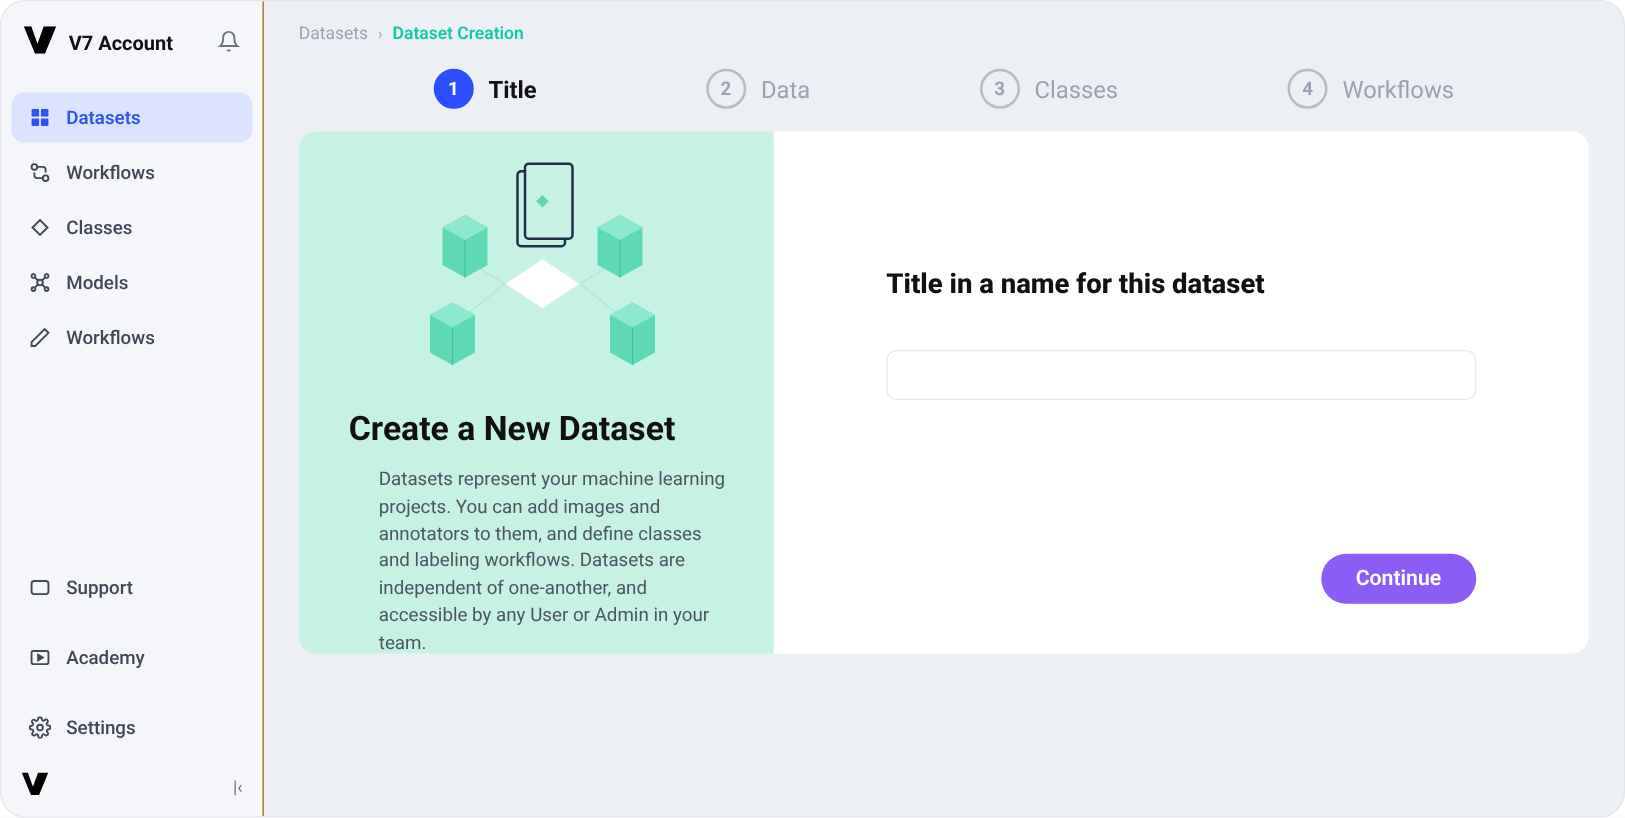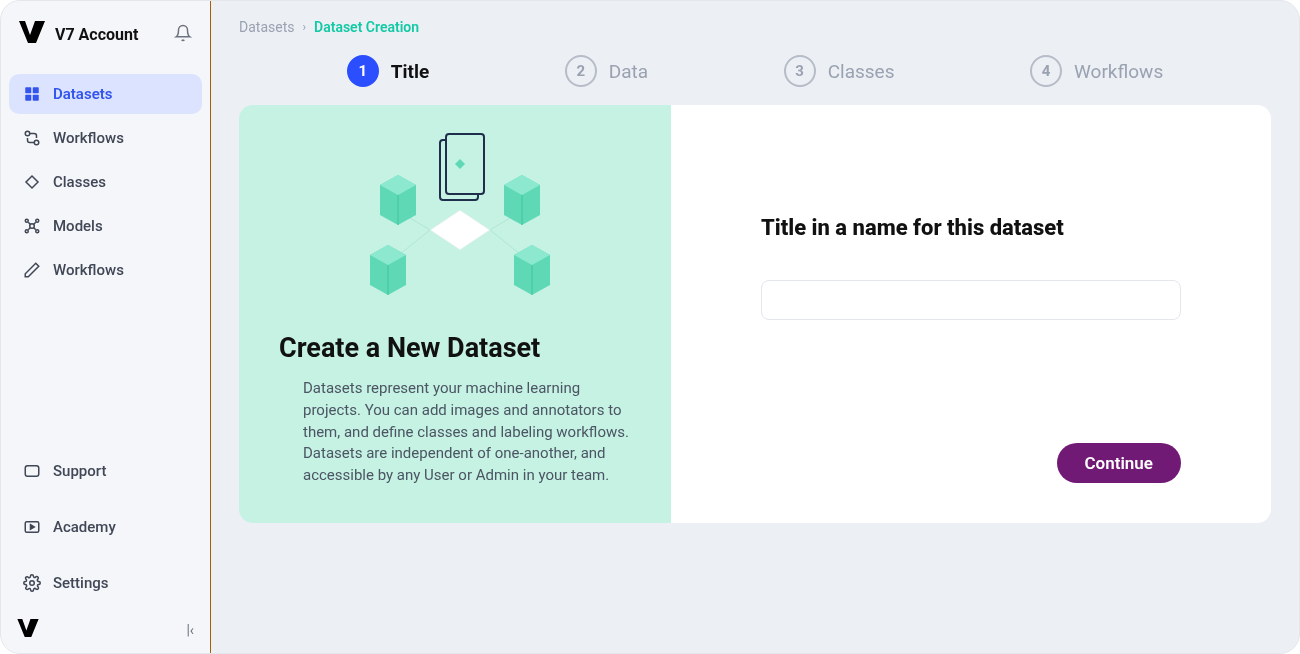--- a/index.html
+++ b/index.html
@@ -172,21 +172,21 @@
       font-weight: 700;
     }
     
     .content {
       display: flex;
       border-radius: 14px;
       overflow: hidden;
       height: 418px;
     }
     .left-panel {
-      width: 432px;
+      width: 380px;
       background: #c5f2e3;
       padding: 22px 30px 24px 40px;
       display: flex;
       flex-direction: column;
     }
     .illustration {
       height: 195px;
       display: flex;
       align-items: center;
       justify-content: center;
@@ -226,21 +226,21 @@
       padding: 0 14px;
       font-size: 15px;
       outline: none;
     }
     .btn-row {
       margin-top: auto;
       display: flex;
       justify-content: flex-end;
     }
     .continue-btn {
-      background: #701a75;
+      background: #8b5cf6;
       color: #fff;
       border: none;
       border-radius: 22px;
       padding: 10px 28px;
       font-size: 17px;
       font-weight: 600;
       cursor: pointer;
     }
   </style>
 </head>

